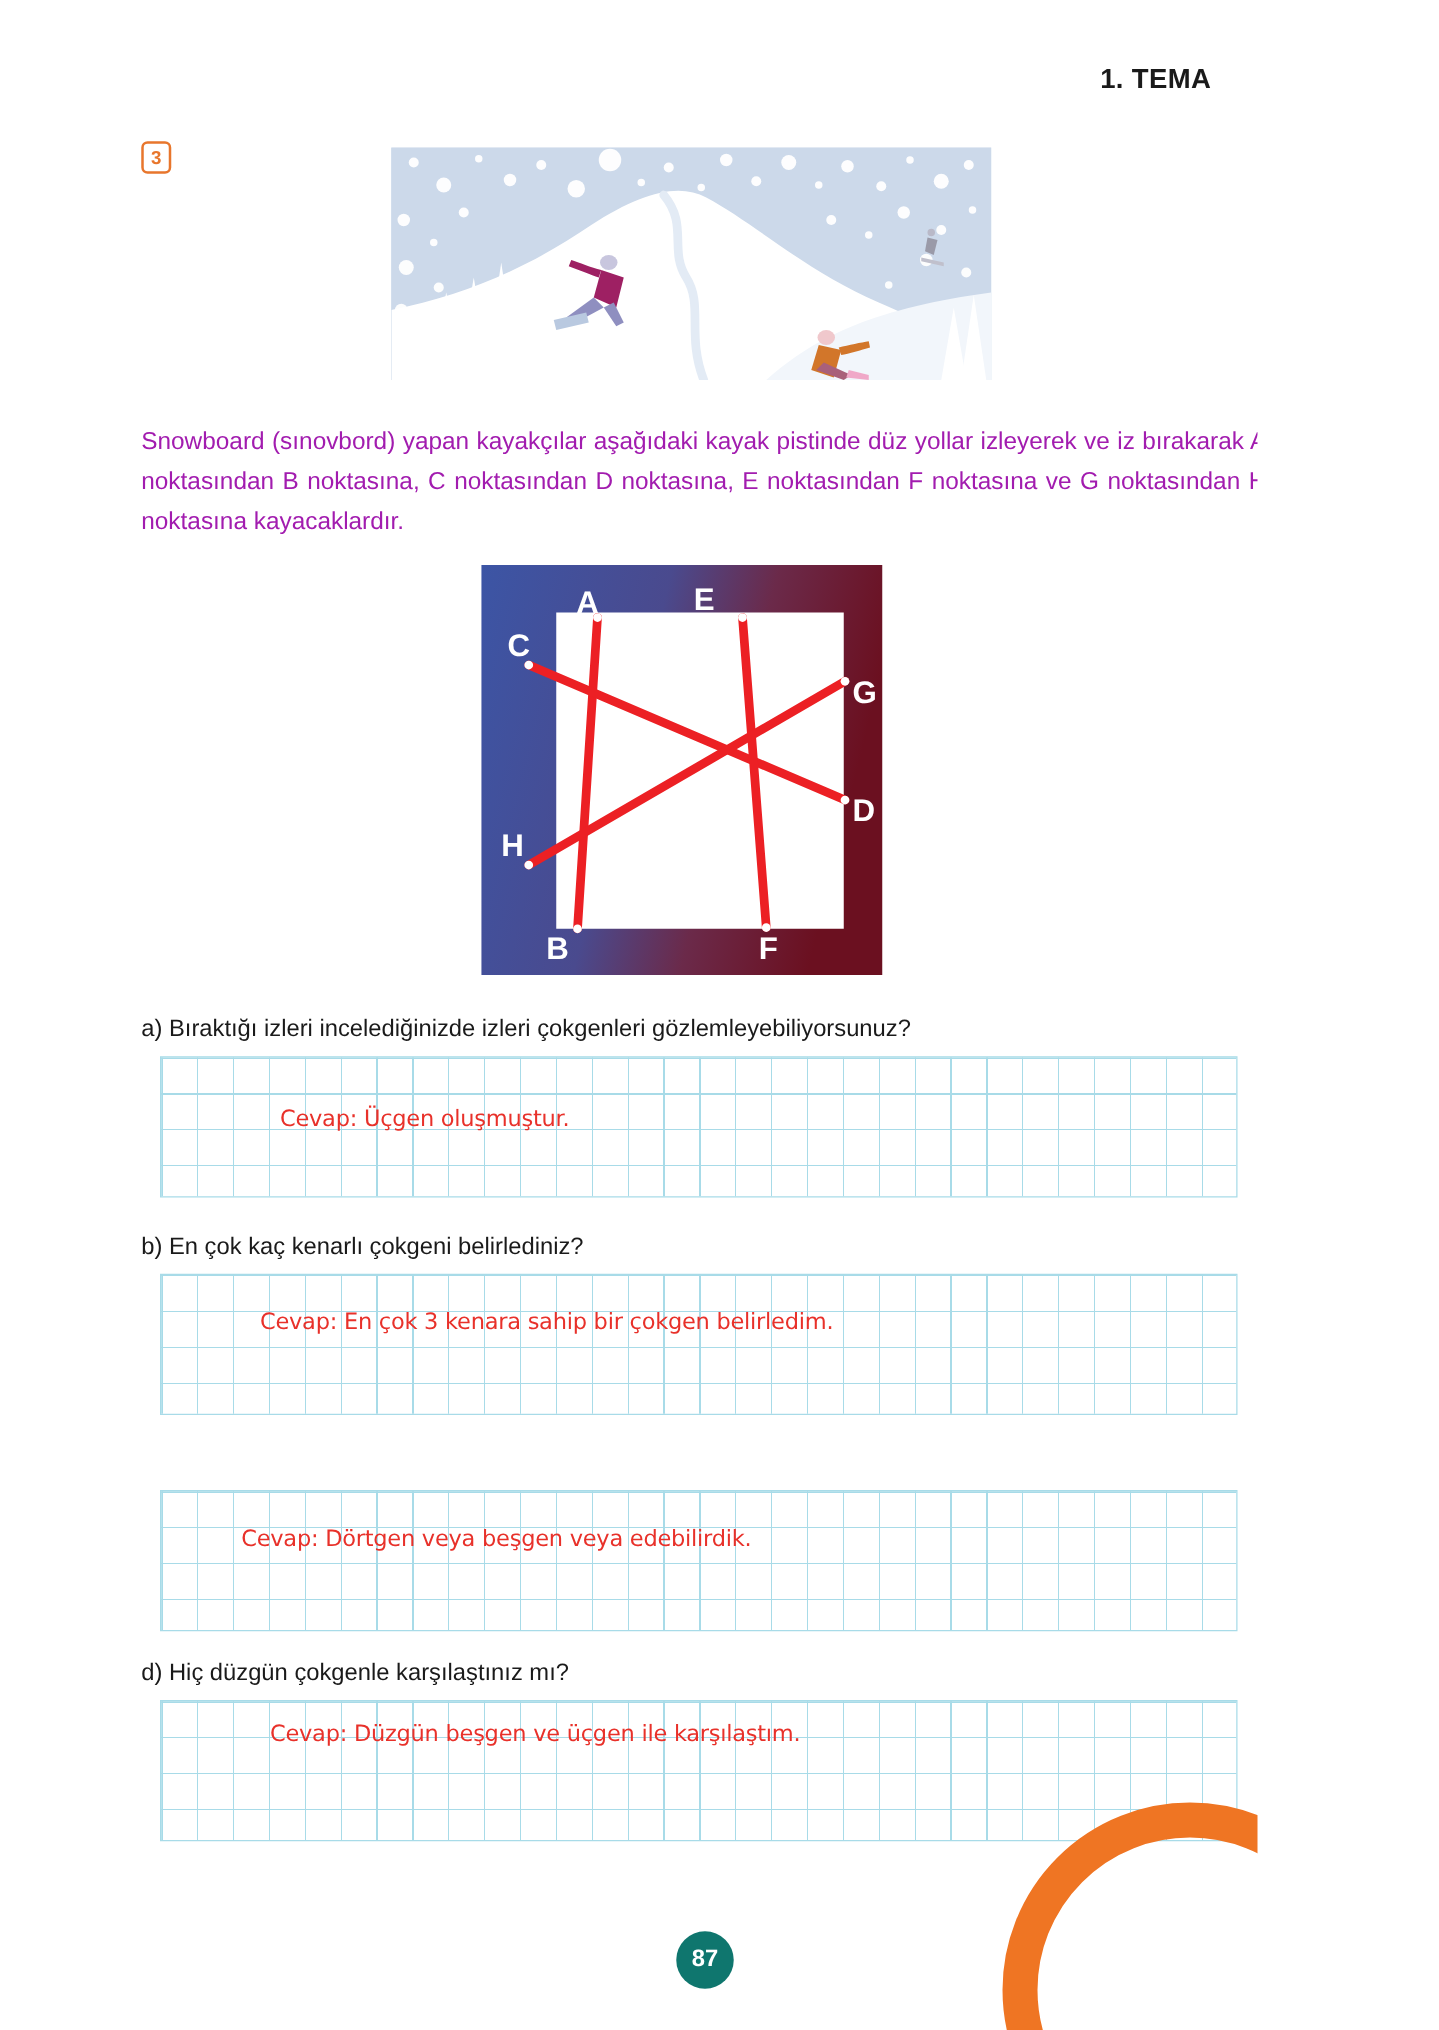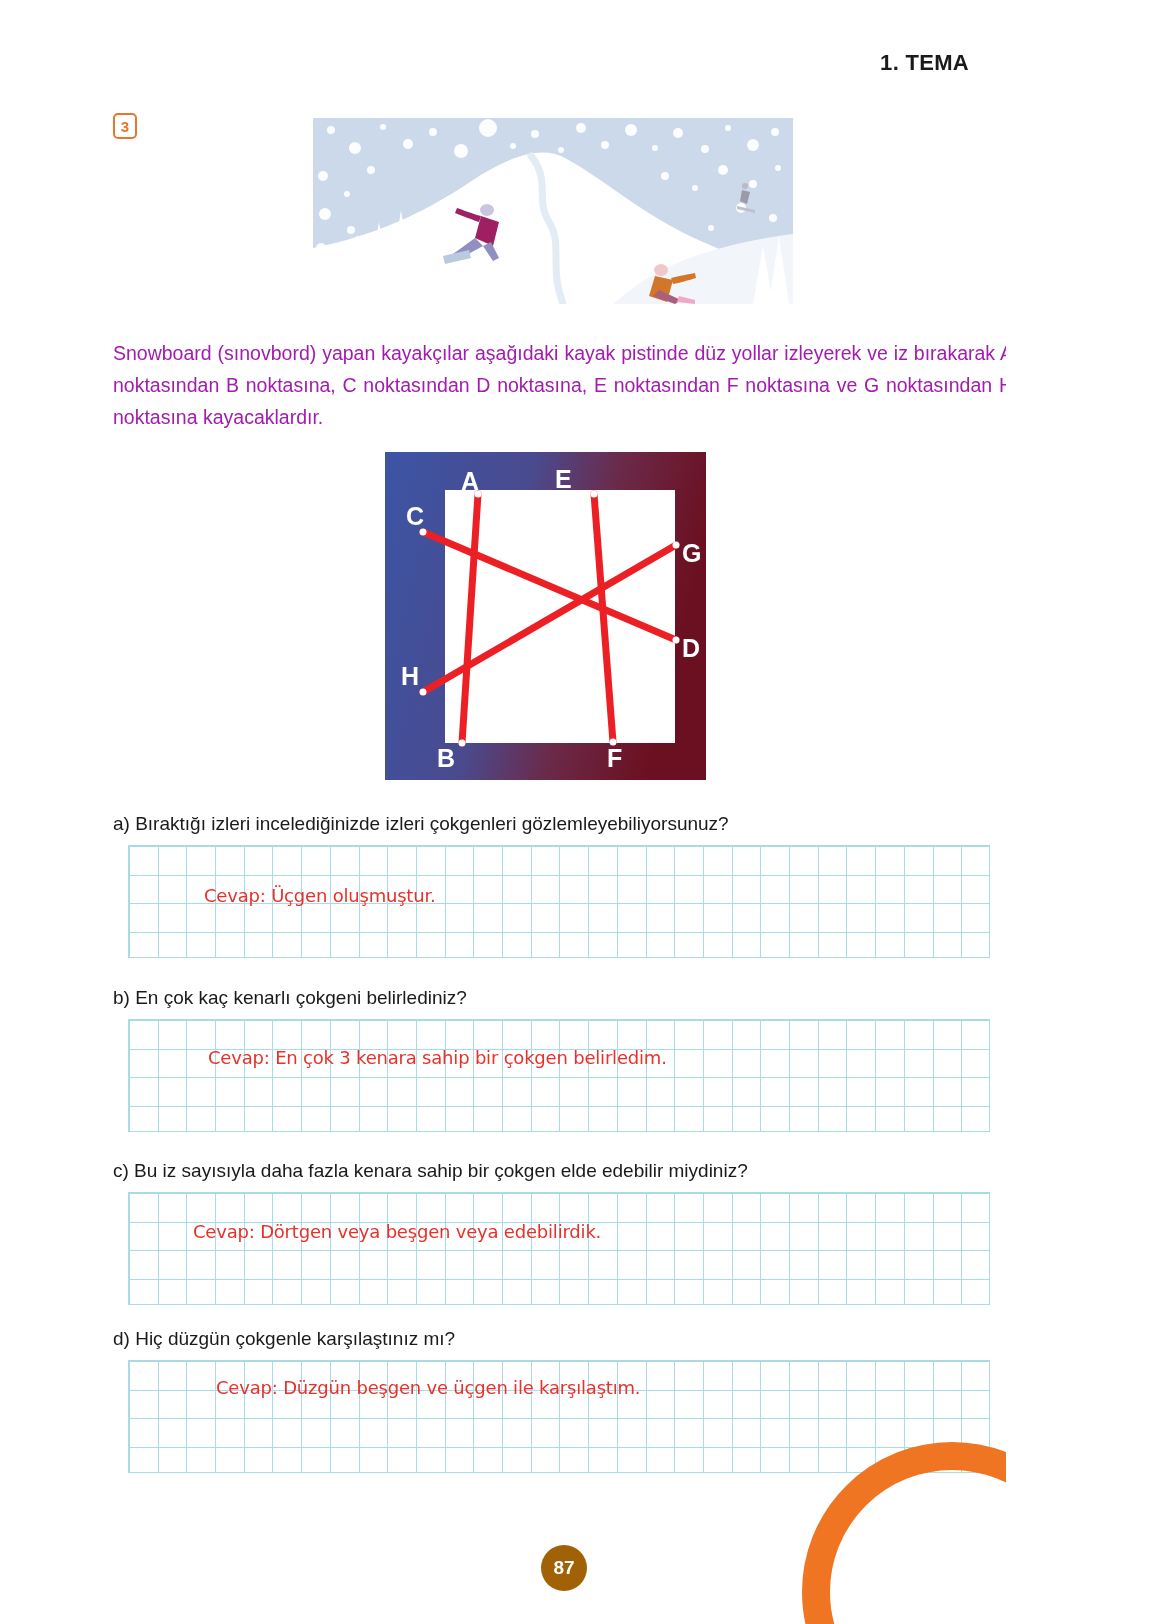--- a/index.html
+++ b/index.html
@@ -126,21 +126,21 @@
   }
 
   
   .pagenum {
     position: absolute;
     left: 541px;
     top: 1545px;
     width: 46px;
     height: 46px;
     border-radius: 50%;
-    background: #a16207;
+    background: #0f766e;
     color: #ffffff;
     font-size: 19px;
     font-weight: bold;
     display: flex;
     align-items: center;
     justify-content: center;
   }
 
   
   .arc {
@@ -284,27 +284,26 @@
         <text x="170" y="36">E</text>
         <text x="222" y="315">F</text>
         <text x="297" y="110">G</text>
         <text x="16" y="233">H</text>
       </g>
     </svg>
   </div>
 
   <div class="qtext" style="top:811px">a) Bıraktığı izleri incelediğinizde izleri çokgenleri gözlemleyebiliyorsunuz?</div>
   <div class="gridbox" style="top:845px; height:113px"></div>
-  <div class="answer" style="left:204px; top:885px">Cevap: Üçgen oluşmuştur.</div>
+  <div class="answer" style="left:224px; top:885px">Cevap: Üçgen oluşmuştur.</div>
 
   <div class="qtext" style="top:985px">b) En çok kaç kenarlı çokgeni belirlediniz?</div>
   <div class="gridbox" style="top:1019px; height:113px"></div>
   <div class="answer" style="left:208px; top:1047px">Cevap: En çok 3 kenara sahip bir çokgen belirledim.</div>
 
-  <div class="qtext" style="top:1158px">c) Bu iz sayısıyla daha fazla kenara sahip bir çokgen elde edebilir miydiniz?</div>
   <div class="gridbox" style="top:1192px; height:113px"></div>
   <div class="answer" style="left:193px; top:1221px">Cevap: Dörtgen veya beşgen veya edebilirdik.</div>
 
   <div class="qtext" style="top:1326px">d) Hiç düzgün çokgenle karşılaştınız mı?</div>
   <div class="gridbox" style="top:1360px; height:113px"></div>
   <div class="answer" style="left:216px; top:1377px">Cevap: Düzgün beşgen ve üçgen ile karşılaştım.</div>
 
   <div class="pagenum">87</div>
   <div class="arc"></div>
 

